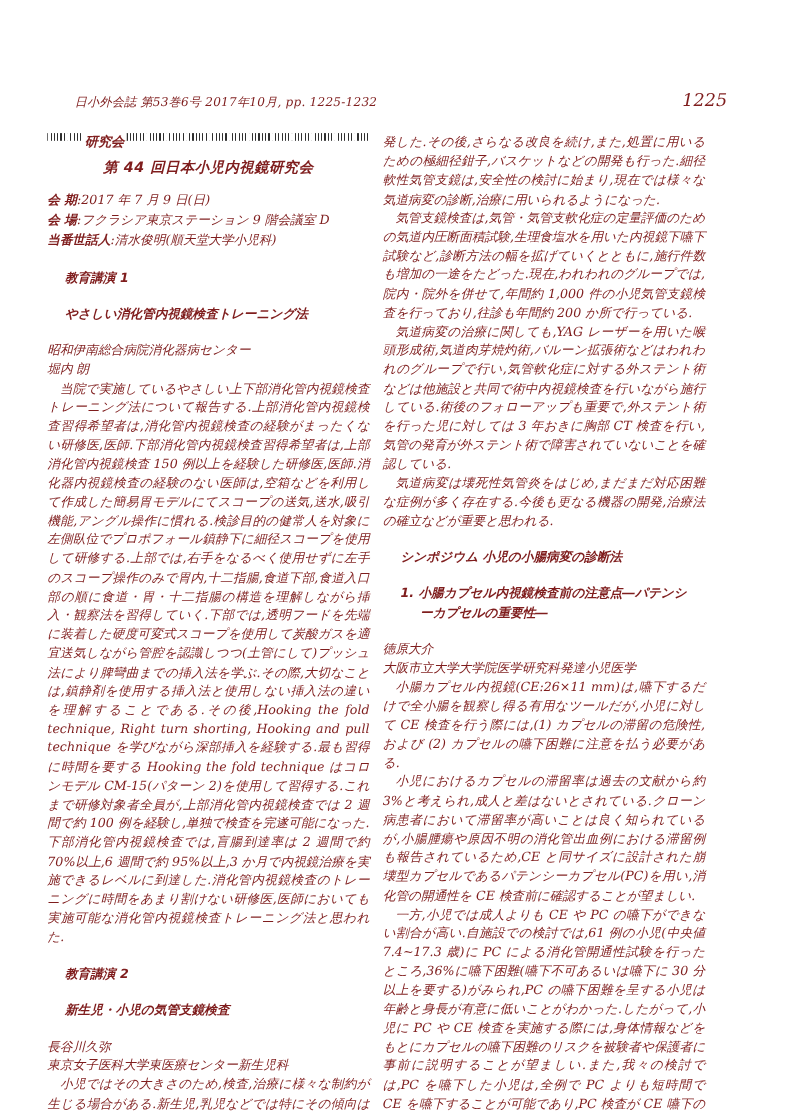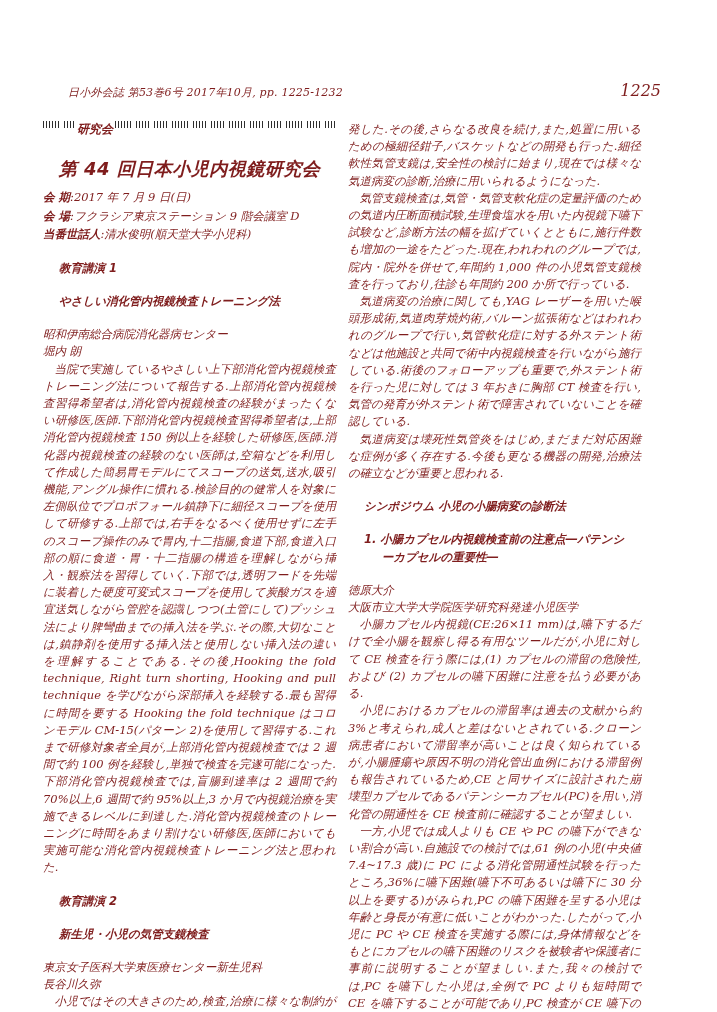--- a/index.html
+++ b/index.html
@@ -44,23 +44,23 @@
     font-family: "DejaVu Sans", "Liberation Sans", sans-serif;
     font-weight: bold;
     font-size: 12px;
     padding: 0 2px;
     white-space: nowrap;
   }
 
   .meeting-title {
     font-family: "DejaVu Sans", "Liberation Sans", sans-serif;
     font-weight: bold;
-    font-size: 18px;
+    font-size: 13px;
     text-align: center;
-    margin: 24px 0 11px 0;
+    margin: 8px 0 11px 0;
     letter-spacing: 0.5px;
   }
   .meta-line { line-height: 18.5px; }
   .meta-label { font-family: "DejaVu Sans", "Liberation Sans", sans-serif; font-weight: bold; }
 
   .lecture { margin-top: 14px; }
   .kicker, .lec-title, .sym-heading, .sym-item {
     font-family: "DejaVu Sans", "Liberation Sans", sans-serif;
     font-weight: bold;
     margin: 16px;
@@ -112,22 +112,22 @@
         <h2 class="kicker">教育講演 1</h2>
         <h2 class="lec-title">やさしい消化管内視鏡検査トレーニング法</h2>
         <p class="plain">昭和伊南総合病院消化器病センター</p>
         <p class="plain">堀内 朗</p>
         <p class="body indent">当院で実施しているやさしい上下部消化管内視鏡検査トレーニング法について報告する.上部消化管内視鏡検査習得希望者は,消化管内視鏡検査の経験がまったくない研修医,医師.下部消化管内視鏡検査習得希望者は,上部消化管内視鏡検査 150 例以上を経験した研修医,医師.消化器内視鏡検査の経験のない医師は,空箱などを利用して作成した簡易胃モデルにてスコープの送気,送水,吸引機能,アングル操作に慣れる.検診目的の健常人を対象に左側臥位でプロポフォール鎮静下に細径スコープを使用して研修する.上部では,右手をなるべく使用せずに左手のスコープ操作のみで胃内,十二指腸,食道下部,食道入口部の順に食道・胃・十二指腸の構造を理解しながら挿入・観察法を習得していく.下部では,透明フードを先端に装着した硬度可変式スコープを使用して炭酸ガスを適宜送気しながら管腔を認識しつつ(土管にして)プッシュ法により脾彎曲までの挿入法を学ぶ.その際,大切なことは,鎮静剤を使用する挿入法と使用しない挿入法の違いを理解することである.その後,Hooking the fold technique, Right turn shorting, Hooking and pull technique を学びながら深部挿入を経験する.最も習得に時間を要する Hooking the fold technique はコロンモデル CM-15(パターン 2)を使用して習得する.これまで研修対象者全員が,上部消化管内視鏡検査では 2 週間で約 100 例を経験し,単独で検査を完遂可能になった.下部消化管内視鏡検査では,盲腸到達率は 2 週間で約 70%以上,6 週間で約 95%以上,3 か月で内視鏡治療を実施できるレベルに到達した.消化管内視鏡検査のトレーニングに時間をあまり割けない研修医,医師においても実施可能な消化管内視鏡検査トレーニング法と思われた.</p>
       </div>
 
       <div class="lecture">
         <h2 class="kicker">教育講演 2</h2>
         <h2 class="lec-title">新生児・小児の気管支鏡検査</h2>
+        <p class="plain">長谷川久弥</p>
         <p class="plain">東京女子医科大学東医療センター新生児科</p>
-        <p class="plain">長谷川久弥</p>
         <p class="body indent">小児ではその大きさのため,検査,治療に様々な制約が生じる場合がある.新生児,乳児などでは特にその傾向は強く,気管支鏡も例外ではなかった.超低出生体重児においても観察が可能な細径軟性気管支鏡を開発するにあたり,1) 内径 2.5 mm 挿管チューブに挿入可能,2) 先端部の彎曲が可能,3) 処置孔を持つ,の条件をかかげ,細径軟性気管支鏡を開</p>
       </div>
 
     </div>
 
     <div class="col">
 
       <p class="body noindent">発した.その後,さらなる改良を続け,また,処置に用いるための極細径鉗子,バスケットなどの開発も行った.細径軟性気管支鏡は,安全性の検討に始まり,現在では様々な気道病変の診断,治療に用いられるようになった.</p>
       <p class="body indent">気管支鏡検査は,気管・気管支軟化症の定量評価のための気道内圧断面積試験,生理食塩水を用いた内視鏡下嚥下試験など,診断方法の幅を拡げていくとともに,施行件数も増加の一途をたどった.現在,われわれのグループでは,院内・院外を併せて,年間約 1,000 件の小児気管支鏡検査を行っており,往診も年間約 200 か所で行っている.</p>
       <p class="body indent">気道病変の治療に関しても,YAG レーザーを用いた喉頭形成術,気道肉芽焼灼術,バルーン拡張術などはわれわれのグループで行い,気管軟化症に対する外ステント術などは他施設と共同で術中内視鏡検査を行いながら施行している.術後のフォローアップも重要で,外ステント術を行った児に対しては 3 年おきに胸部 CT 検査を行い,気管の発育が外ステント術で障害されていないことを確認している.</p>

